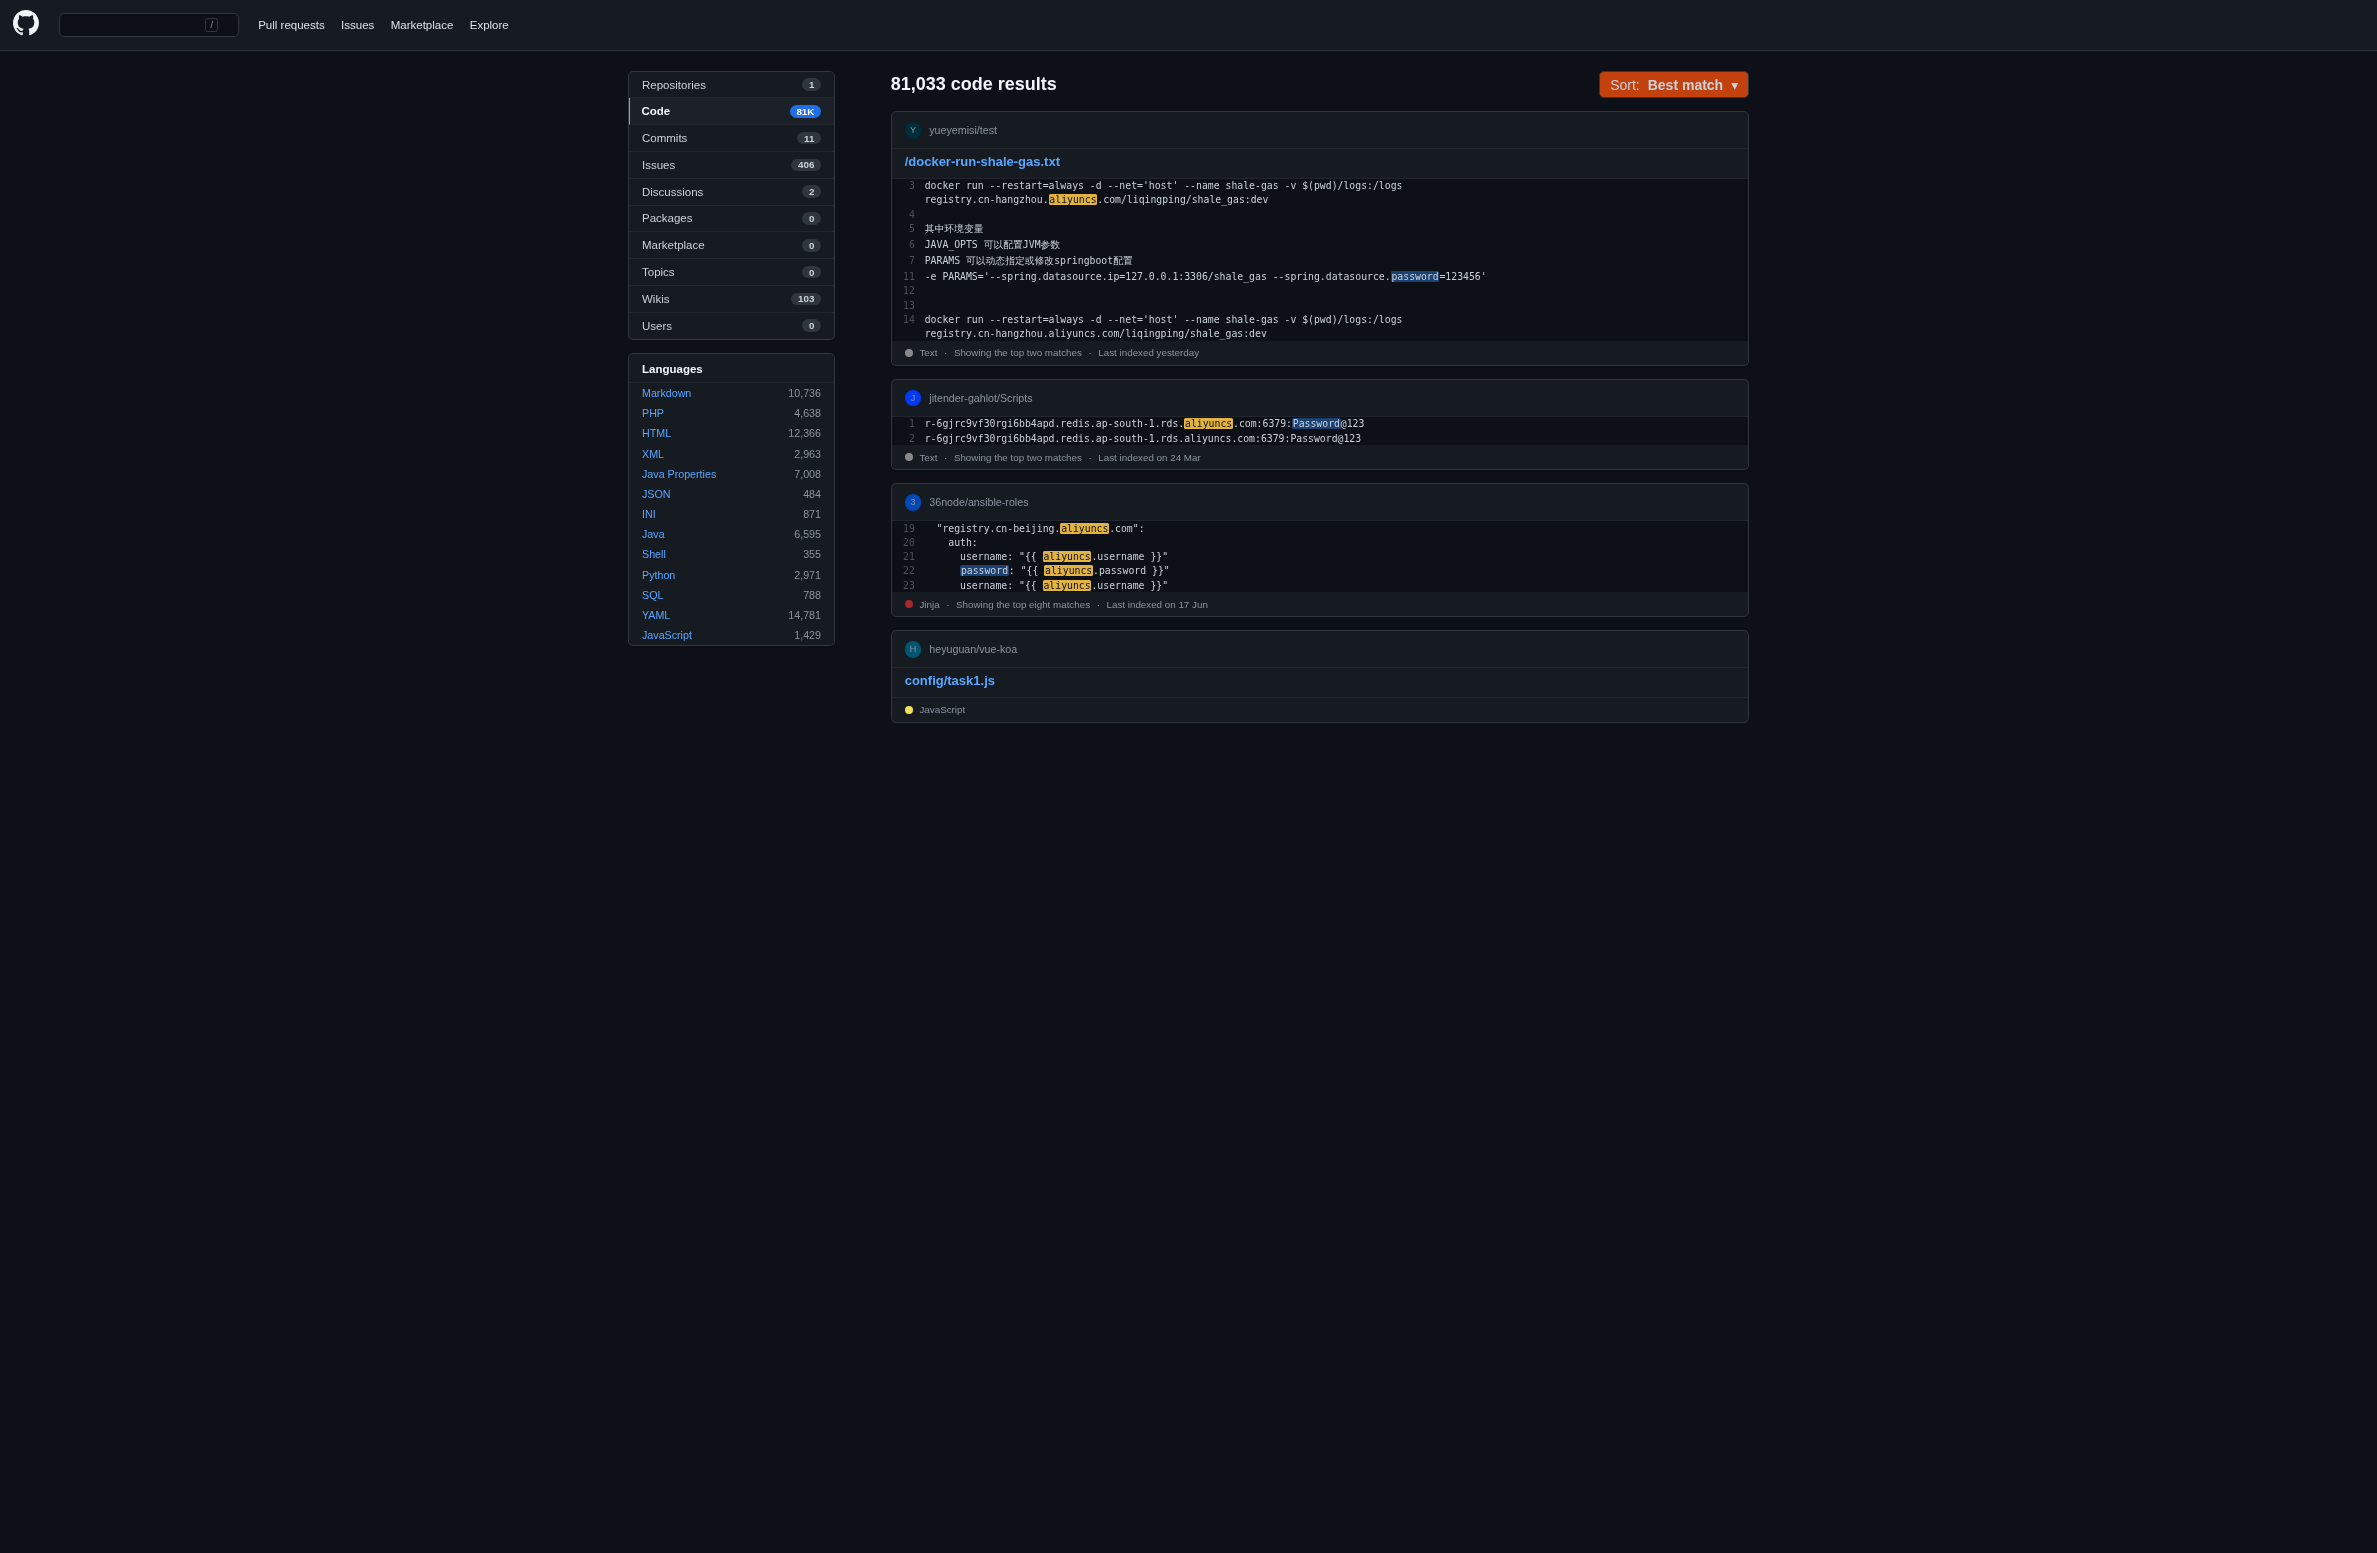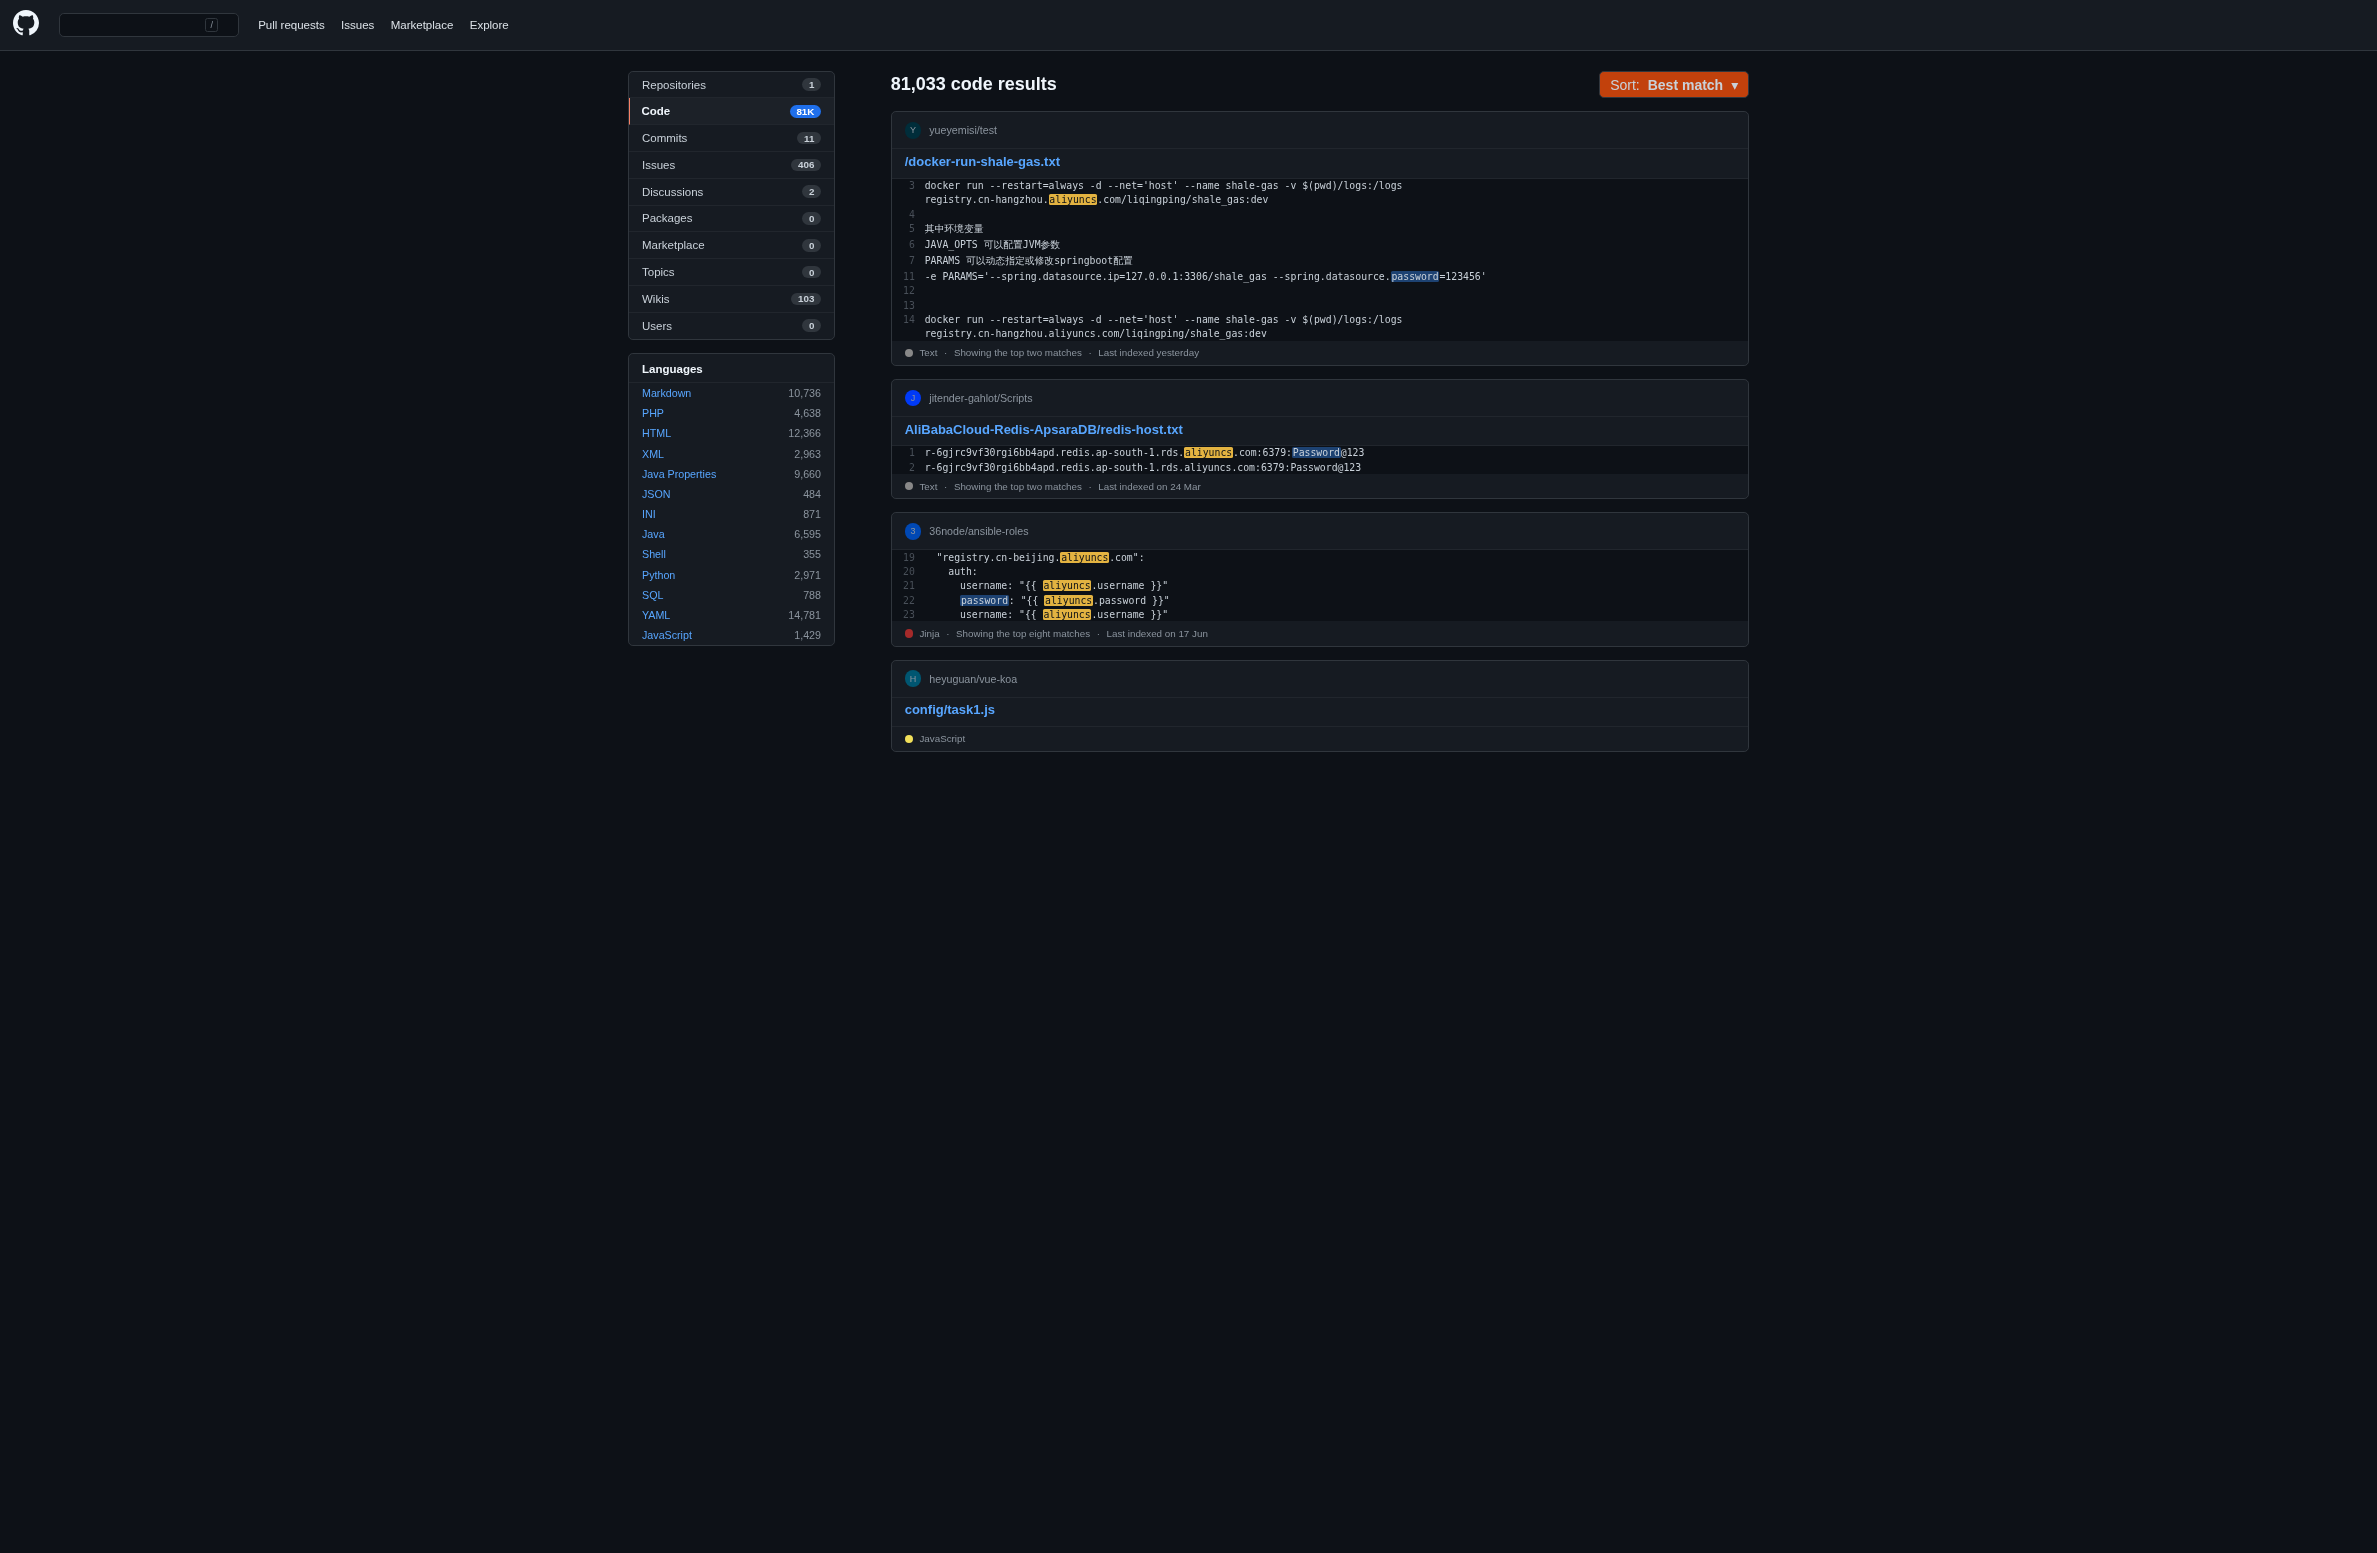--- a/index.html
+++ b/index.html
@@ -355,21 +355,21 @@
           <div class="lang-item">
             <span class="lang-name">HTML</span>
             <span class="lang-count">12,366</span>
           </div>
           <div class="lang-item">
             <span class="lang-name">XML</span>
             <span class="lang-count">2,963</span>
           </div>
           <div class="lang-item">
             <span class="lang-name">Java Properties</span>
-            <span class="lang-count">9,660</span>
+            <span class="lang-count">7,008</span>
           </div>
           <div class="lang-item">
             <span class="lang-name">JSON</span>
             <span class="lang-count">484</span>
           </div>
           <div class="lang-item">
             <span class="lang-name">INI</span>
             <span class="lang-count">871</span>
           </div>
           <div class="lang-item">
@@ -469,21 +469,20 @@
             <span>Showing the top two matches</span>
             <span>·</span>
             <span>Last indexed yesterday</span>
           </div>
         </div>
         <div class="result-card">
           <div class="result-card-header">
             <div class="repo-avatar" style="background: rgb(0, 58, 247);">J</div>
             <span class="repo-name-small">jitender-gahlot/Scripts</span>
           </div>
-          <a class="result-file-link" href="#">AliBabaCloud-Redis-ApsaraDB/redis-host.txt</a>
           <div class="code-block">
             <div class="code-line">
               <span class="line-num">1</span>
               <span class="line-content">r-6gjrc9vf30rgi6bb4apd.redis.ap-south-1.rds.<span class="highlight-term">aliyuncs</span>.com:6379:<span class="highlight-term2">Password</span>@123</span>
             </div>
             <div class="code-line">
               <span class="line-num">2</span>
               <span class="line-content">r-6gjrc9vf30rgi6bb4apd.redis.ap-south-1.rds.aliyuncs.com:6379:Password@123</span>
             </div>
           </div>

